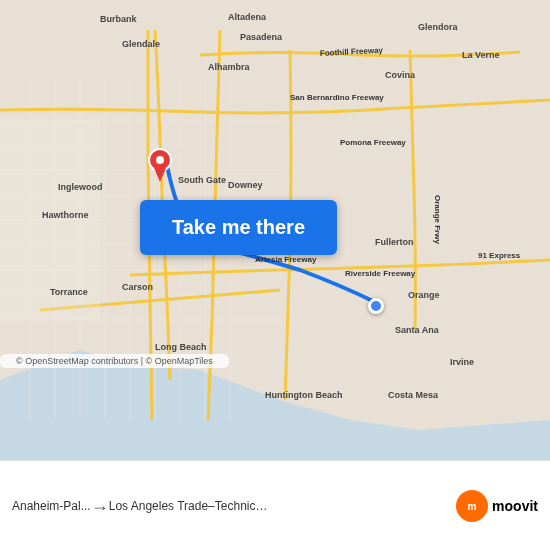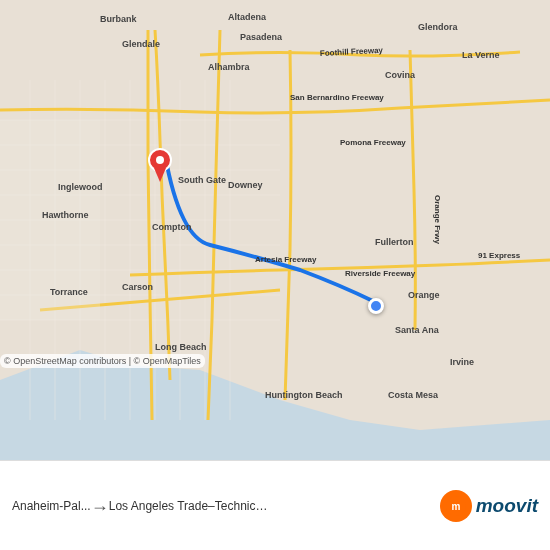--- a/index.html
+++ b/index.html
@@ -89,24 +89,23 @@
       border-radius: 50%;
       display: flex;
       align-items: center;
       justify-content: center;
       color: white;
       font-weight: bold;
       font-size: 14px;
     }
 
     .moovit-text {
-      color: #0c4a6e;
-      font-weight: bold;
-      font-size: 19px;
-      font-style: italic;
+      color: #000000;
+      font-weight: bold;
+      font-size: 14px;
     }
 
     #from-text {
       font-size: 12px;
       color: #333;
       max-width: 160px;
       overflow: hidden;
       text-overflow: ellipsis;
       white-space: nowrap;
     }
@@ -126,21 +125,21 @@
       white-space: nowrap;
     }
 
     #attribution {
       position: absolute;
       bottom: 92px;
       left: 0;
       background: rgba(255,255,255,0.8);
       font-size: 9px;
       color: #555;
-      padding: 2px 4px;
+      padding: 2px 16px;
       z-index: 6;
       border-radius: 6px;
     }
 
     .road-freeway {
       fill: none;
       stroke: #f5c842;
       stroke-width: 3;
     }
     .freeway-label {
@@ -254,20 +253,21 @@
   <div class="pin-red">
     <svg width="24" height="36" viewBox="0 0 24 36">
       <circle cx="12" cy="12" r="11" fill="#e53935" stroke="white" stroke-width="2"></circle>
       <polygon points="6,20 18,20 12,34" fill="#e53935"></polygon>
       <circle cx="12" cy="12" r="4" fill="white"></circle>
     </svg>
   </div>
 
   <div class="dot-blue"></div>
 
+  <button id="take-me-there-btn">Take me there</button>
 
   <div id="attribution">
     <span>© OpenStreetMap contributors | © OpenMapTiles</span>
   </div>
 </div>
 
 <div id="footer">
   <span id="from-text">Anaheim-Pal...</span>
   <span id="arrow-icon">→</span>
   <span id="to-text">Los Angeles Trade–Technical Coll...</span>

